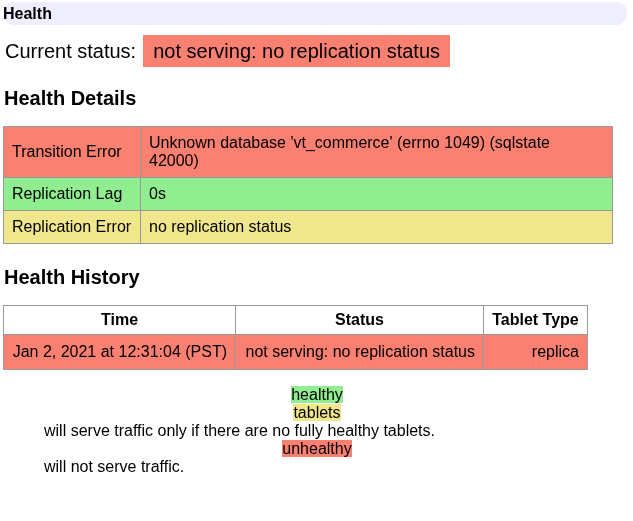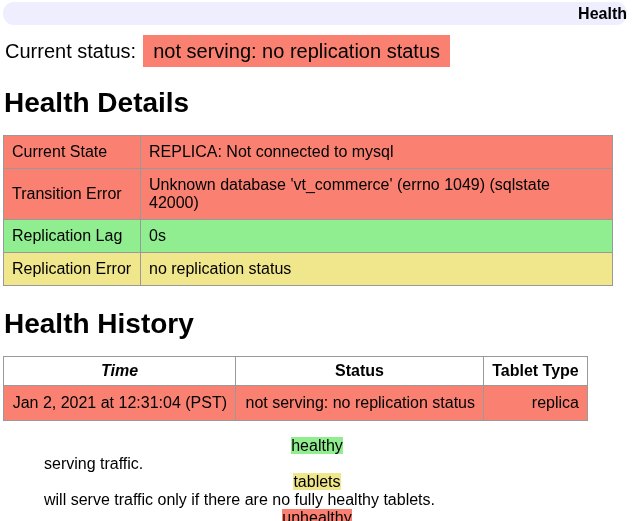--- a/index.html
+++ b/index.html
@@ -16,37 +16,37 @@
     padding: 2px 3px;
     overflow: hidden;
     background: #ffffff;
     font-size: 16px;
   }
   .header-bar {
     width: 624px;
     height: 23px;
     line-height: 23px;
     background: var(--header-bg, #eeeeff);
-    text-align: right;
+    text-align: left;
     font-weight: bold;
     font-size: 16px;
     border-radius: 11px;
   }
   .current-status {
     margin: 8px 0 0 2px;
     font-size: 20px;
     line-height: 36px;
     white-space: nowrap;
   }
   .status-chip {
     margin-left: 7px;
     padding: 5px 10px;
   }
   h2 {
-    font-size: 28px;
+    font-size: 20px;
     font-weight: bold;
     margin: 18px 0 16px 1px;
   }
   h2.history-heading { margin-top: 22px; }
   table { border-collapse: collapse; }
   .details-table { width: 610px; }
   .details-table td {
     border: 1px solid #999999;
     padding: 7px 8px;
     font-size: 16px;
@@ -57,21 +57,21 @@
     border: 1px solid #999999;
     font-size: 16px;
   }
   .history-table th {
     padding: 5px 8px;
     font-weight: bold;
     text-align: center;
     background: #ffffff;
   }
   .history-table td { padding: 8px; text-align: right; }
-  .col-time { width: 232px; font-style: italic; }
+  .col-time { width: 232px; }
   .col-status { width: 248px; }
   .col-tablet-type { width: 104px; }
   .healthy   { background-color: var(--healthy, #90EE90); }
   .unhappy   { background-color: var(--unhappy, #F0E68C); }
   .unhealthy { background-color: var(--unhealthy, #FA8072); }
   dl.legend {
     margin: 16px 0 0 1px;
     font-size: 16px;
     line-height: 18px;
   }
@@ -88,24 +88,20 @@
   </div>
 
   <div class="current-status">
     <span>Current status:</span><span class="status-chip unhealthy">not serving: no replication status</span>
   </div>
 
   <h2>Health Details</h2>
 
   <table class="details-table">
     <tbody>
-      <tr class="unhealthy">
-        <td class="row-label">Current State</td>
-        <td>REPLICA: Not connected to mysql</td>
-      </tr>
       <tr class="unhealthy">
         <td class="row-label">Transition Error</td>
         <td>Unknown database 'vt_commerce' (errno 1049) (sqlstate 42000)</td>
       </tr>
       <tr class="healthy">
         <td class="row-label">Replication Lag</td>
         <td>0s</td>
       </tr>
       <tr class="unhappy">
         <td class="row-label">Replication Error</td>
@@ -128,20 +124,19 @@
       <tr class="unhealthy">
         <td>Jan 2, 2021 at 12:31:04 (PST)</td>
         <td>not serving: no replication status</td>
         <td>replica</td>
       </tr>
     </tbody>
   </table>
 
   <dl class="legend">
     <dt><span class="healthy">healthy</span></dt>
-    <dd>serving traffic.</dd>
     <dt><span class="unhappy">tablets</span></dt>
     <dd>will serve traffic only if there are no fully healthy tablets.</dd>
     <dt><span class="unhealthy">unhealthy</span></dt>
     <dd>will not serve traffic.</dd>
   </dl>
 
 </div>
 
 </body></html>

